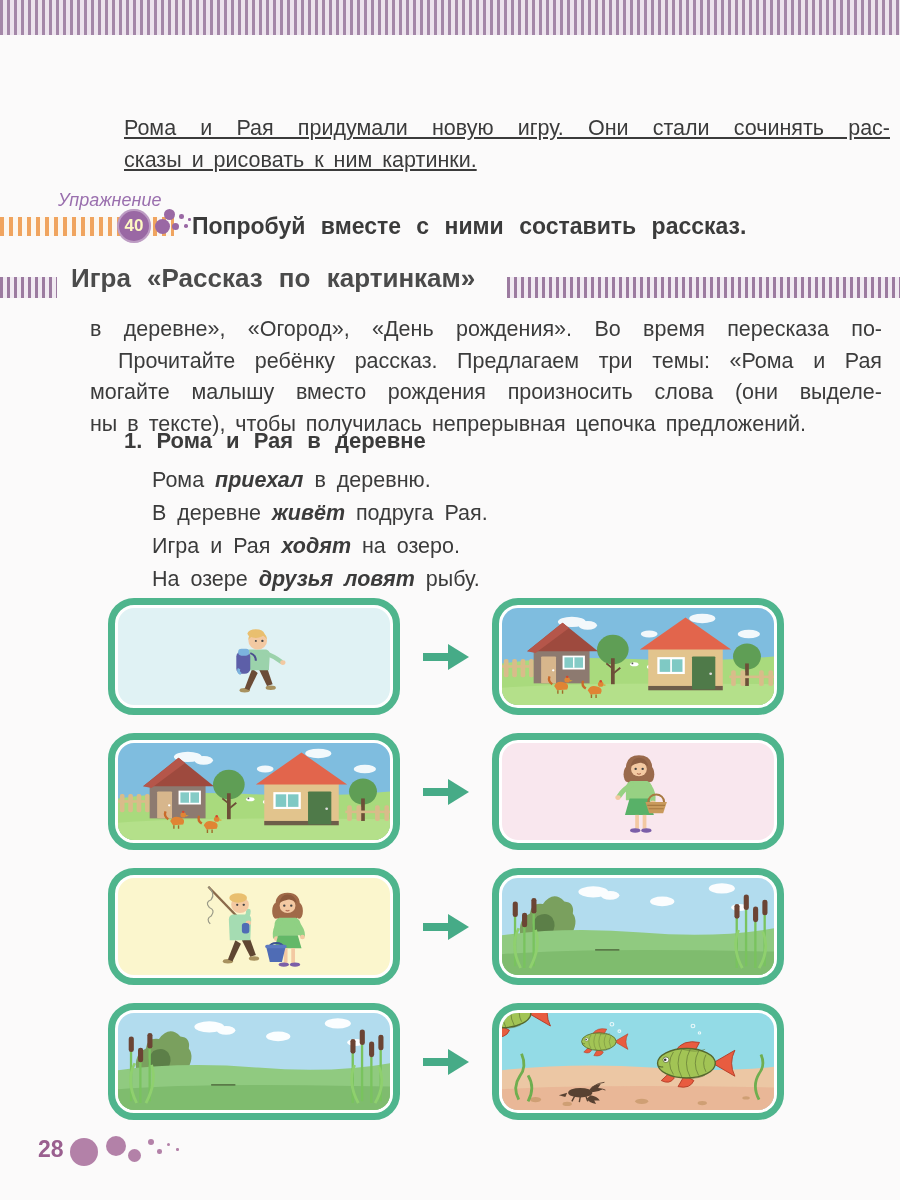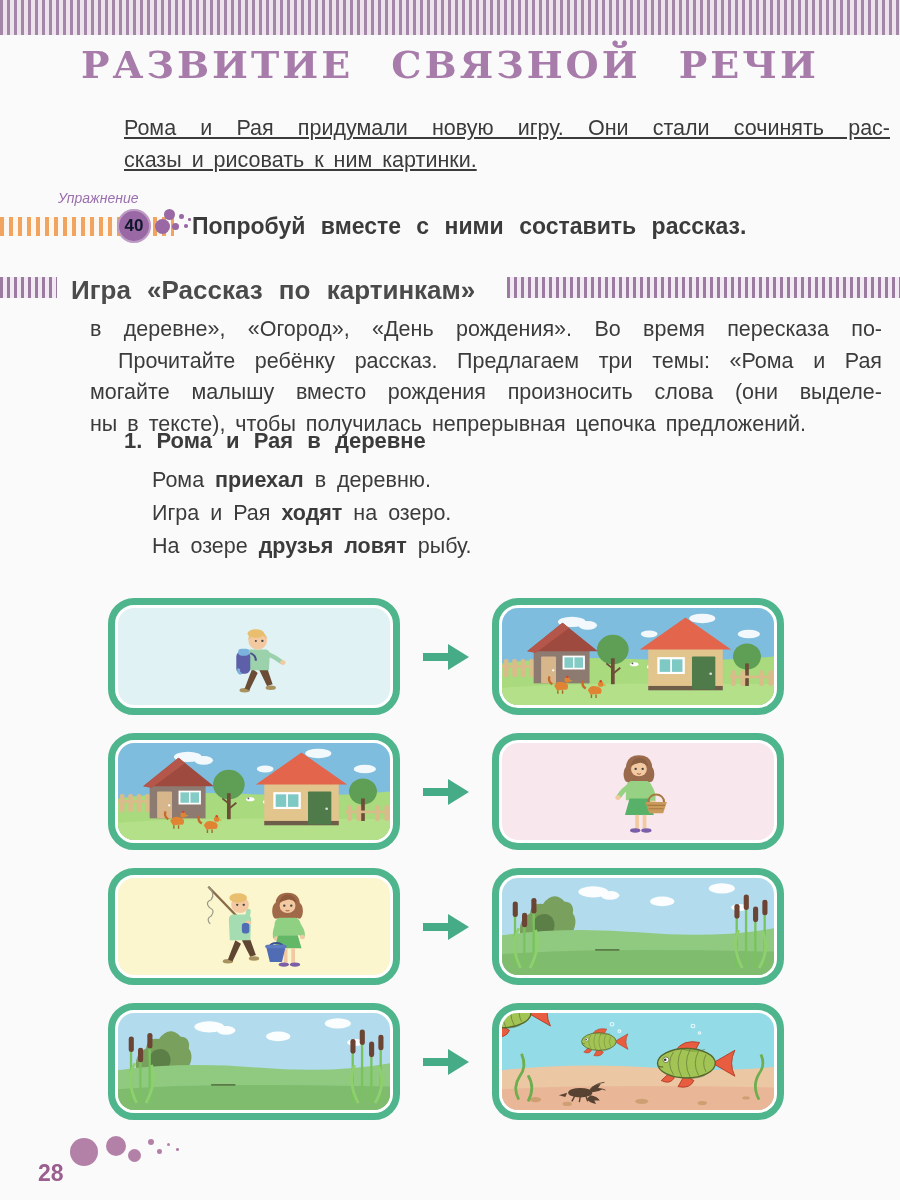--- a/index.html
+++ b/index.html
@@ -36,67 +36,67 @@
     font-weight:bold;font-size:38px;
     letter-spacing:3px;word-spacing:22px;
     color:#a77cab;
   }
   .intro{position:absolute;left:124px;top:112px;width:766px;
     font-size:21.5px;line-height:32px;word-spacing:4px;text-decoration:underline;}
   .intro .j{text-align:justify;text-align-last:justify;}
 
   .ex-label{
     position:absolute;left:58px;top:190px;
-    font-style:italic;font-size:14px;color:#9a6fae;
+    font-style:italic;font-size:18px;color:#9a6fae;
   }
   .ex-circle{
     position:absolute;left:117px;top:209px;width:34px;height:34px;
     background:#9a68a4;border-radius:50%;
     box-shadow:inset 0 0 0 2px rgba(255,255,255,.35);
-    color:#0f172a;font-weight:bold;font-size:17px;
+    color:#fef9c3;font-weight:bold;font-size:17px;
     display:flex;align-items:center;justify-content:center;
   }
   .dot{position:absolute;background:#9a68a4;border-radius:50%;}
   .ex-dots .dot{background:#9a68a4;}
   .ex-text{
     position:absolute;left:192px;top:213px;width:620px;
     font-weight:bold;font-size:23px;word-spacing:9px;color:#3b3b3b;
   }
   .game-heading{
-    position:absolute;left:71px;top:275px;
+    position:absolute;left:71px;top:263px;
     font-weight:bold;font-size:26px;color:#4b4b4b;word-spacing:9px;text-align:center;
   }
   .instructions{position:absolute;left:90px;top:314px;width:792px;
     font-size:21.5px;line-height:31.5px;word-spacing:4px;}
   .instructions .j{text-align:justify;text-align-last:justify;}
   .instructions .first{text-indent:28px;}
 
   .story-title{
     position:absolute;left:118px;top:428px;
     font-weight:bold;font-size:22px;word-spacing:8px;color:#3b3b3b;margin-left:6px;
   }
   .story-lines{position:absolute;left:152px;top:464px;
     font-size:21.5px;line-height:33px;word-spacing:5px;}
-  .story-lines b{font-weight:bold;}
+  .story-lines b{font-weight:bold;font-style:italic;}
 
   
   .cards-area{position:absolute;left:0;top:598px;width:900px;}
   .card-row{display:flex;align-items:center;padding-left:108px;height:117px;margin-bottom:18px;}
   .card{
     width:292px;height:117px;box-sizing:border-box;
     border:7px solid #4fb58d;border-radius:26px;
     background:#ffffff;padding:3px;flex:none;
   }
   .card svg.scene{width:100%;height:100%;display:block;border-radius:16px;}
   .arrow-box{width:92px;flex:none;display:flex;justify-content:center;align-items:center;}
 
   
   .page-number{
     position:absolute;left:38px;top:1136px;
-    font-weight:bold;font-size:23px;color:#9a5f8f;margin-top:24px;
+    font-weight:bold;font-size:23px;color:#9a5f8f;
   }
   .footer-dots{position:absolute;left:70px;top:1132px;width:140px;height:40px;}
   .footer-dots .dot{background:#b381a8;}
 
   .defs-hidden{position:absolute;width:0;height:0;overflow:hidden;}
 </style>
 </head>
 <body>
 
 <svg class="defs-hidden" xmlns="http://www.w3.org/2000/svg" aria-hidden="true">
@@ -339,21 +339,20 @@
       </g>
       <path d="M96 86 q8-6 14-6 M96 88 q9-2 15 1" stroke="#584232" stroke-width="1" fill="none"></path>
     </symbol>
   </defs>
 </svg>
 
 <div class="page">
 
   <div class="top-band"></div>
 
-  <div class="title">РАЗВИТИЕ СВЯЗНОЙ РЕЧИ</div>
 
   <div class="intro">
     <div class="j">Рома и Рая придумали новую игру. Они стали сочинять рас-</div>
     <div>сказы и рисовать к ним картинки.</div>
   </div>
 
   <div class="ex-label">Упражнение</div>
   <div class="ex-band"></div>
   <div class="ex-circle">40</div>
   <div class="ex-dots">
@@ -377,20 +376,21 @@
     <div>ны в тексте), чтобы получилась непрерывная цепочка предложений.</div>
   </div>
 
   <div class="story-title">
     <span>1.</span>
     <span>Рома и Рая в деревне</span>
   </div>
 
   <div class="story-lines">
     <div><span>Рома </span><b>приехал</b><span> в деревню.</span></div>
+    <div><span>В деревне </span><b>живёт</b><span> подруга Рая.</span></div>
     <div><span>Игра и Рая </span><b>ходят</b><span> на озеро.</span></div>
     <div><span>На озере </span><b>друзья ловят</b><span> рыбу.</span></div>
   </div>
 
   <div class="cards-area" id="card-rows">
       <div class="card-row">
         <div class="card">
           <svg class="scene" viewBox="0 0 292 112" preserveAspectRatio="none">
             <use href="#sym-boy"></use>
           </svg>

